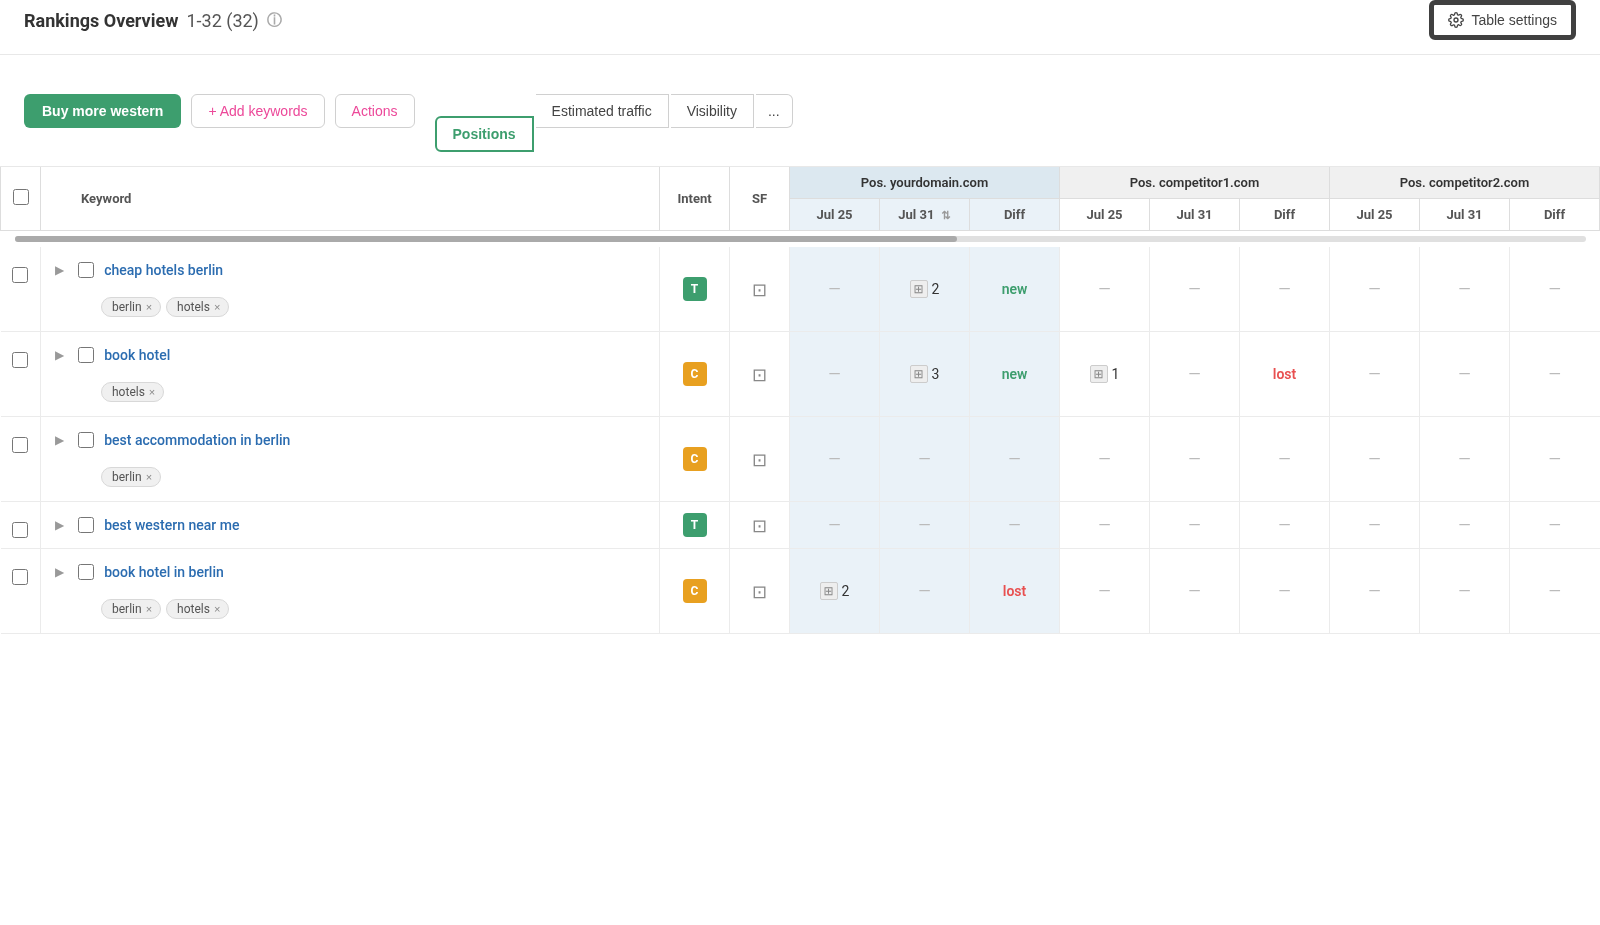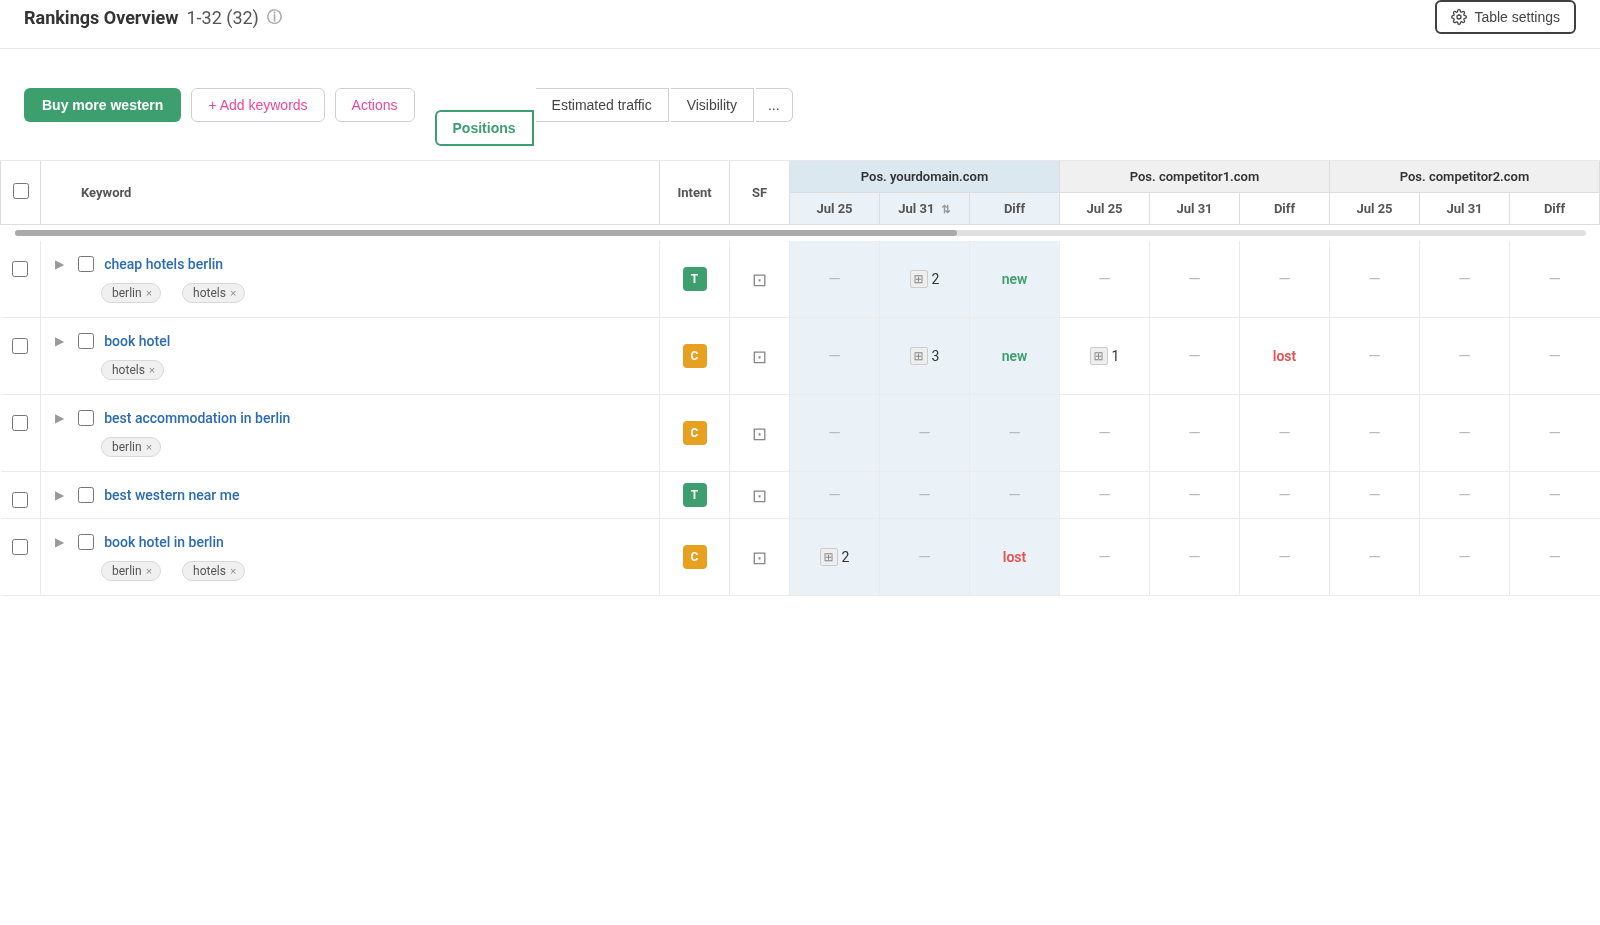--- a/index.html
+++ b/index.html
@@ -25,21 +25,21 @@
     }
     .page-title .info-icon {
       color: #aaa;
       font-size: 15px;
       cursor: pointer;
     }
     .table-settings-btn {
       display: flex;
       align-items: center;
       gap: 7px;
-      border: 2px solid #404040;
+      border: 5px solid #404040;
       border-radius: 6px;
       padding: 7px 14px;
       background: #fff;
       cursor: pointer;
       color: #444;
       font-size: 14px;
     }
 
     .toolbar {
       display: flex;
@@ -214,22 +214,22 @@
     }
     .keyword-link {
       color: #2b6cb0;
       text-decoration: none;
       font-size: 14px;
       font-weight: 500;
     }
     .keyword-tags {
       display: flex;
       flex-wrap: wrap;
-      gap: 21px;
-      margin-top: 10px;
+      gap: 5px;
+      margin-top: 18px;
       margin-left: 50px;
     }
     .tag {
       display: inline-flex;
       align-items: center;
       gap: 4px;
       background: #f0f0f0;
       border: 1px solid #d8d8d8;
       border-radius: 20px;
       padding: 2px 8px 2px 10px;

